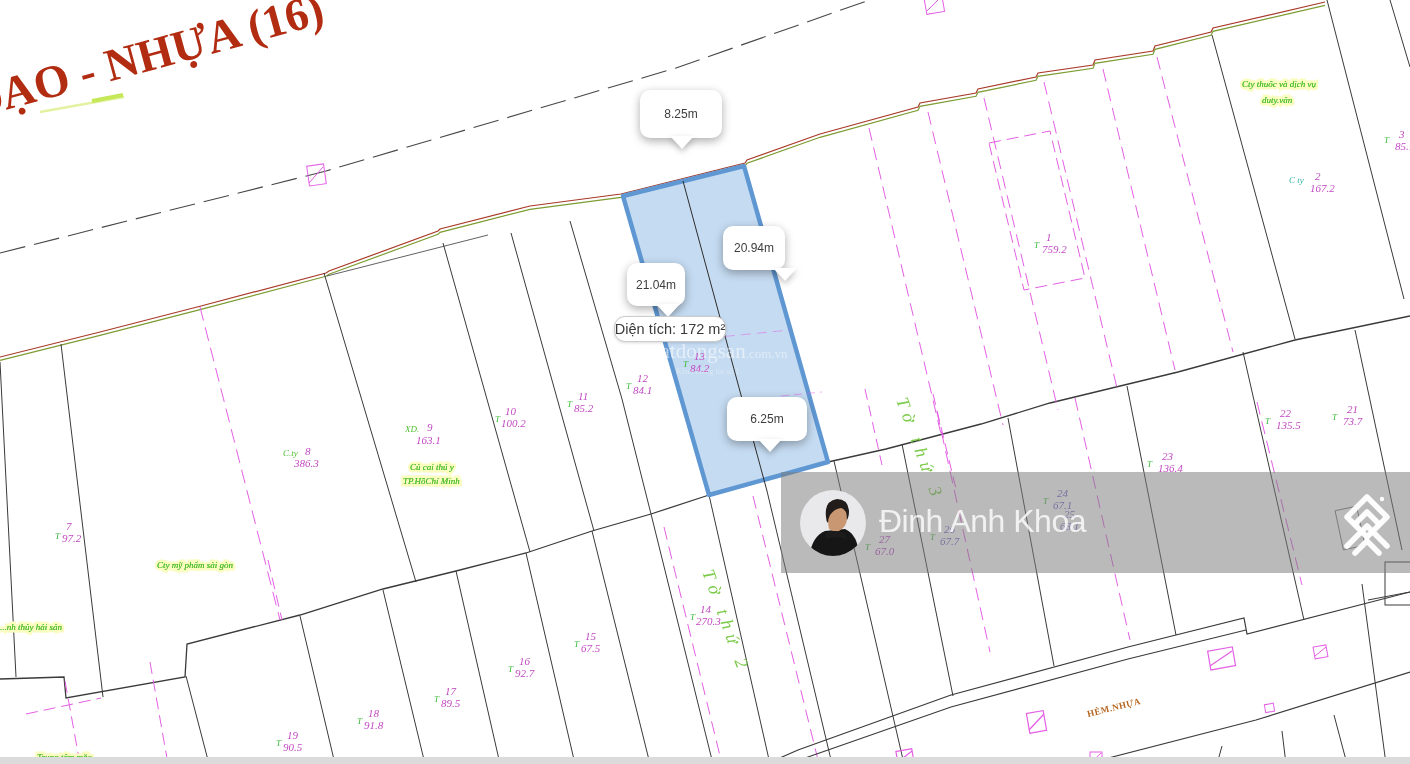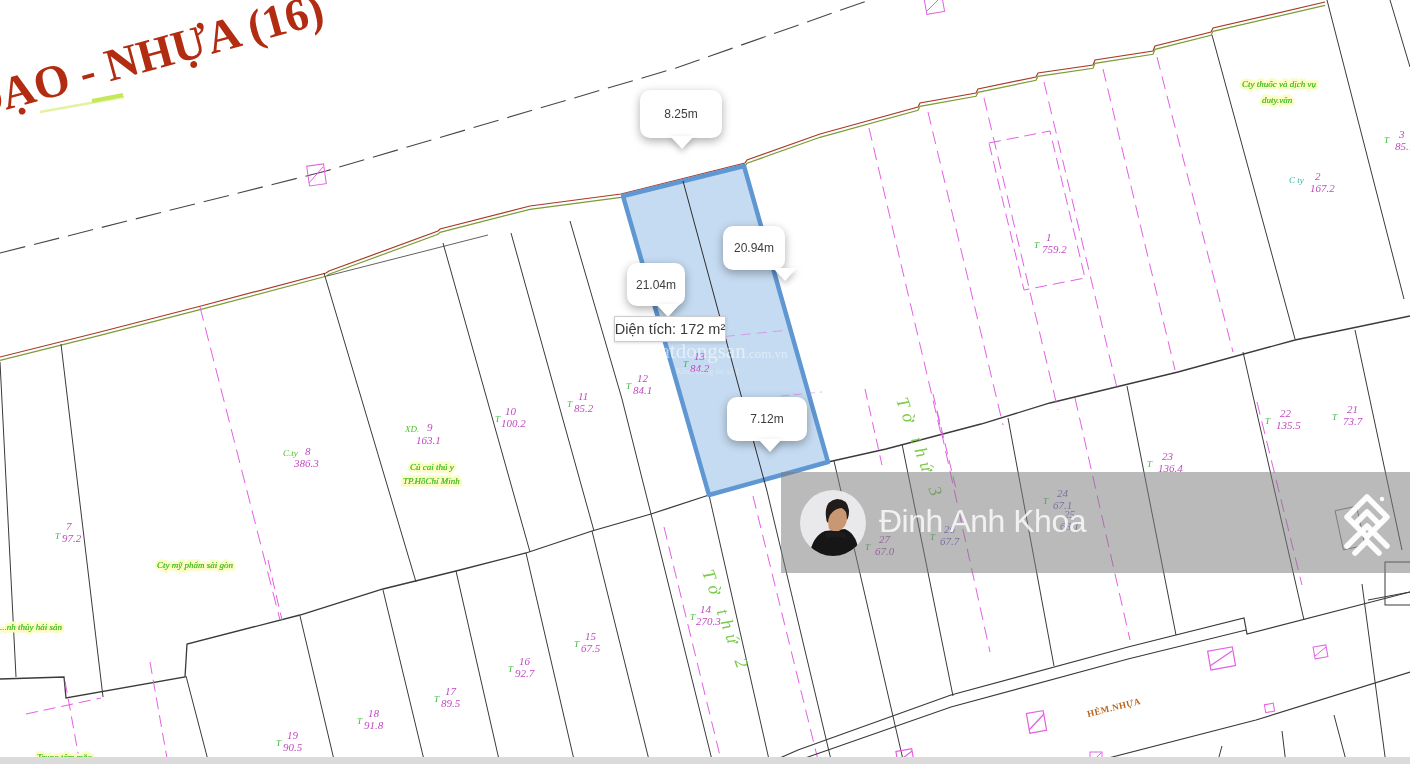--- a/index.html
+++ b/index.html
@@ -9,21 +9,21 @@
     display:flex;align-items:center;justify-content:center;font-size:12px;color:#3d3d3d;z-index:50;
     font-family:"Liberation Sans",sans-serif}
   .tail{position:absolute;width:0;height:0;border-left:12px solid transparent;
     border-right:12px solid transparent;border-top:13px solid #fff;z-index:51;
     filter:drop-shadow(0 3px 3px rgba(0,0,0,.25))}
   #banner{position:absolute;left:781px;top:472px;width:629px;height:101px;
     background:rgba(124,124,124,.53);z-index:40}
   #bname{position:absolute;left:879px;top:503px;font-size:32px;letter-spacing:-0.5px;color:rgba(255,255,255,.8);z-index:41;
     font-family:Liberation Sans, sans-serif}
   #dientich{position:absolute;left:614px;top:316px;width:110px;height:24px;white-space:nowrap;background:#fff;
-    border:1px solid #ccc;border-radius:0;display:flex;align-items:center;justify-content:center;
+    border:1px solid #ccc;border-radius:11px;display:flex;align-items:center;justify-content:center;
     font-size:14.5px;color:#3a3a3a;z-index:52;box-shadow:0 1px 3px rgba(0,0,0,.15)}
   #roadname{position:absolute;left:-30px;top:77px;width:430px;transform:rotate(-15.2deg);
     transform-origin:0 50%;font-family:"Liberation Serif",serif;font-weight:bold;
     font-size:46px;color:#b22c12;z-index:5;letter-spacing:0px;white-space:nowrap}
   #footer{position:absolute;left:0;top:757px;width:1410px;height:7px;background:#dbdbdb;z-index:60}
 </style>
 </head>
 <body>
 
 <svg id="map" width="1410" height="764" viewBox="0 0 1410 764" style="position:absolute;left:0;top:0;z-index:10">
@@ -392,18 +392,18 @@
 
 <div class="tip" style="left:640px;top:90px;width:82px;height:48px">8.25m</div>
 <div class="tail" style="left:670px;top:136px"></div>
 
 <div class="tip" style="left:723px;top:226px;width:62px;height:44px">20.94m</div>
 <div class="tail" style="left:773px;top:268px"></div>
 
 <div class="tip" style="left:627px;top:263px;width:58px;height:43px">21.04m</div>
 <div class="tail" style="left:656px;top:304px"></div>
 
-<div class="tip" style="left:727px;top:397px;width:80px;height:44px">7.12m</div>
+<div class="tip" style="left:727px;top:397px;width:80px;height:44px">6.25m</div>
 <div class="tail" style="left:758px;top:439px"></div>
 
 <div id="dientich">Diện tích: 172 m²</div>
 
 <div id="footer"></div>
 
 </body></html>

